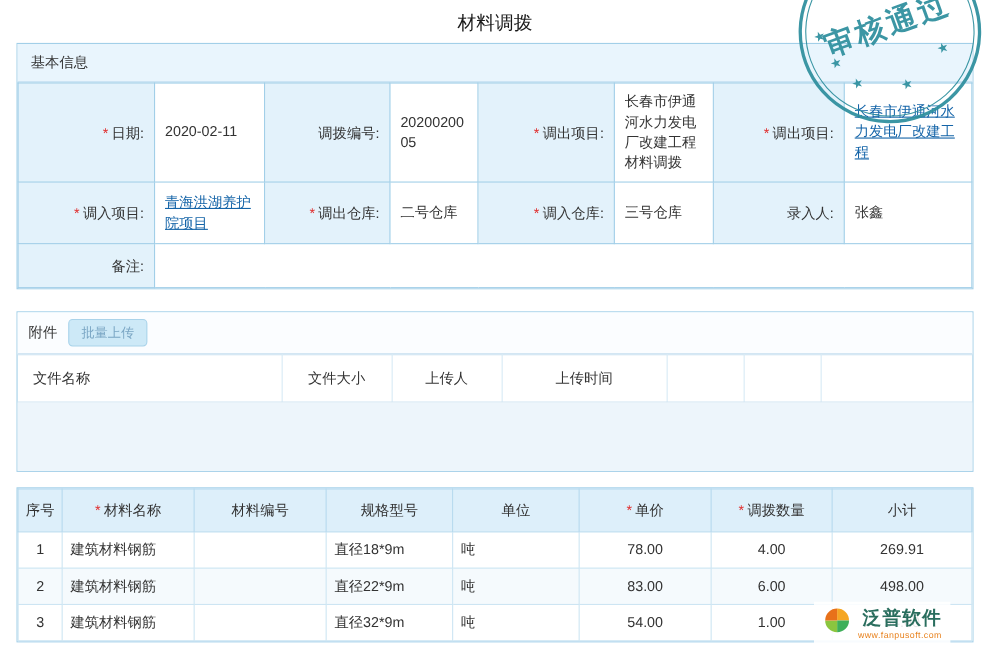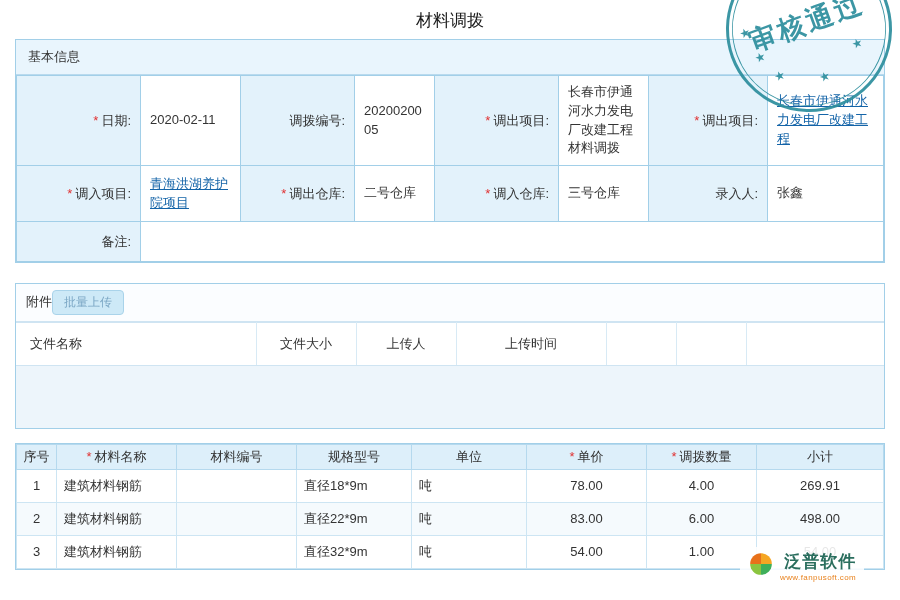--- a/index.html
+++ b/index.html
@@ -4,21 +4,21 @@
 <style>
   *{margin:0;padding:0;box-sizing:border-box}
   html,body{width:900px;height:600px;overflow:hidden;background:#fff;
     font-family:"Liberation Sans","DejaVu Sans",sans-serif;color:#333}
   .page{position:relative;width:900px;height:600px;overflow:hidden}
   .title{font-size:17px;font-weight:normal;text-align:center;padding:9px 0 7px;color:#1a1a1a}
 
   .panel{margin:0 15px;border:1px solid #a2cfe8;background:#fff}
   .panel-head{background:#e9f5fd;border-bottom:1px solid #b9daee;padding:8px 12px;font-size:13px}
   .panel-head-plain{background:#fbfdff;border-bottom:1px solid #cfe4f2;padding:6px 10px;
-    font-size:13px;display:flex;align-items:center;gap:0}
+    font-size:13px;display:flex;align-items:center;gap:10px}
 
   table.form{width:100%;border-collapse:collapse;font-size:13px;table-layout:fixed}
   table.form td{border:1px solid #a2cfe8;padding:5px 9px;vertical-align:middle}
   td.lbl{background:#e3f2fb;text-align:right}
   td.val{background:#fff;text-align:left;word-break:break-all;line-height:1.45}
   tr.r1 td{height:90px}
   tr.r2 td{height:56px}
   tr.r3 td{height:40px}
   .req{color:#e03131;margin-right:3px;font-size:13px}
   a.link{color:#1464a8;text-decoration:underline;cursor:pointer}
@@ -34,21 +34,21 @@
     border-bottom:1px solid #cfe4f2;height:38px;padding:12px 14px;text-align:center}
   table.attach td:first-child{text-align:left}
   table.attach td:last-child{border-right:none}
   .attach-body{height:62px;background:#edf5fb}
 
   
   .detail-panel{margin-top:14px}
   .sort-icon{display:inline-flex;flex-direction:column;font-size:7px;color:#8a8a8a;
     line-height:.9;cursor:pointer;margin:0 2px}
   table.detail{width:100%;border-collapse:collapse;font-size:13px;table-layout:fixed}
-  table.detail th{background:#ddeffa;border:1px solid #b5d9ee;height:25px;
+  table.detail th{background:#ddeffa;border:1px solid #b5d9ee;height:39px;
     font-weight:normal;text-align:center;color:#333}
   table.detail td{border:1px solid #cde5f3;height:33px;background:#fff;
     text-align:center;padding:0 7px}
   table.detail tr.alt td{background:#f5fafd}
   table.detail td.ta-l{text-align:left}
 
   
   .stamp{position:absolute;left:726px;top:-54px;width:166px;height:166px;
     transform:rotate(-20deg);color:#2e8f9e;z-index:60;opacity:.93;pointer-events:none}
   .stamp-ring{position:absolute;inset:0;border:3px solid currentColor;border-radius:50%}

